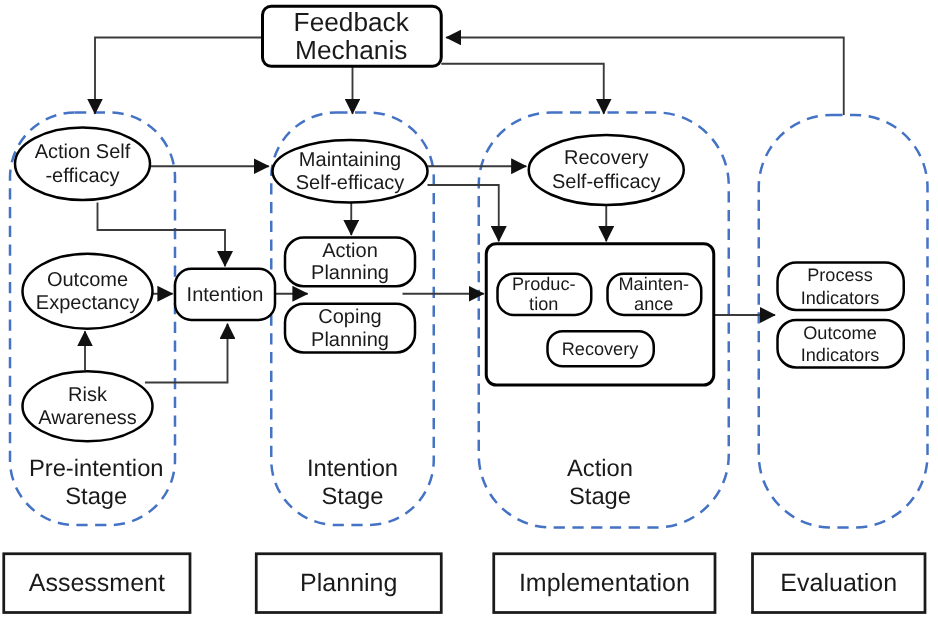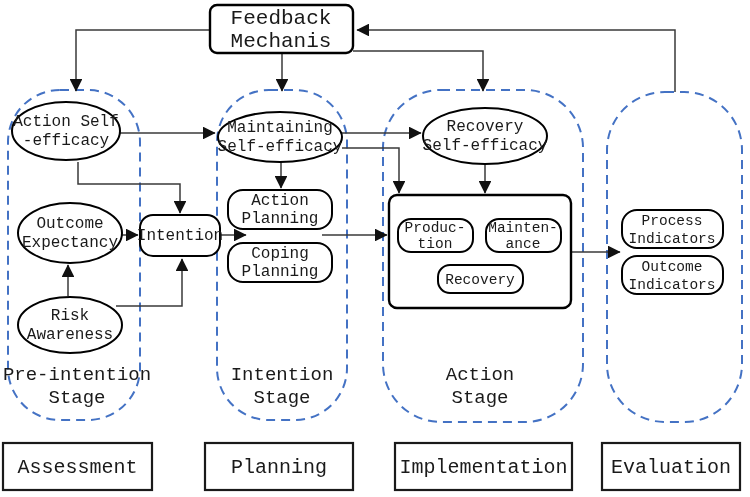--- a/index.html
+++ b/index.html
@@ -1,18 +1,18 @@
 <!DOCTYPE html>
 <html><head>
 <meta charset="utf-8">
 <style>
   html,body{margin:0;padding:0;background:#ffffff;}
   #stage-wrap{
     position:relative;width:660px;height:497px;background:#ffffff;
-    font-family:Liberation Mono, monospace;
+    font-family:Liberation Sans, sans-serif;
   }
   svg{display:block}
   text{fill:#1a1a1a;}
   .node-label{font-size:16px;}
   .small-label{font-size:14.5px;}
   .stage-label{font-size:19px;}
   .bottom-label{font-size:20px;}
   .feedback-label{font-size:21px;}
   .shape{fill:#ffffff;stroke:#000000;stroke-width:2;}
   .thickshape{fill:none;stroke:#000000;stroke-width:2.4;}

